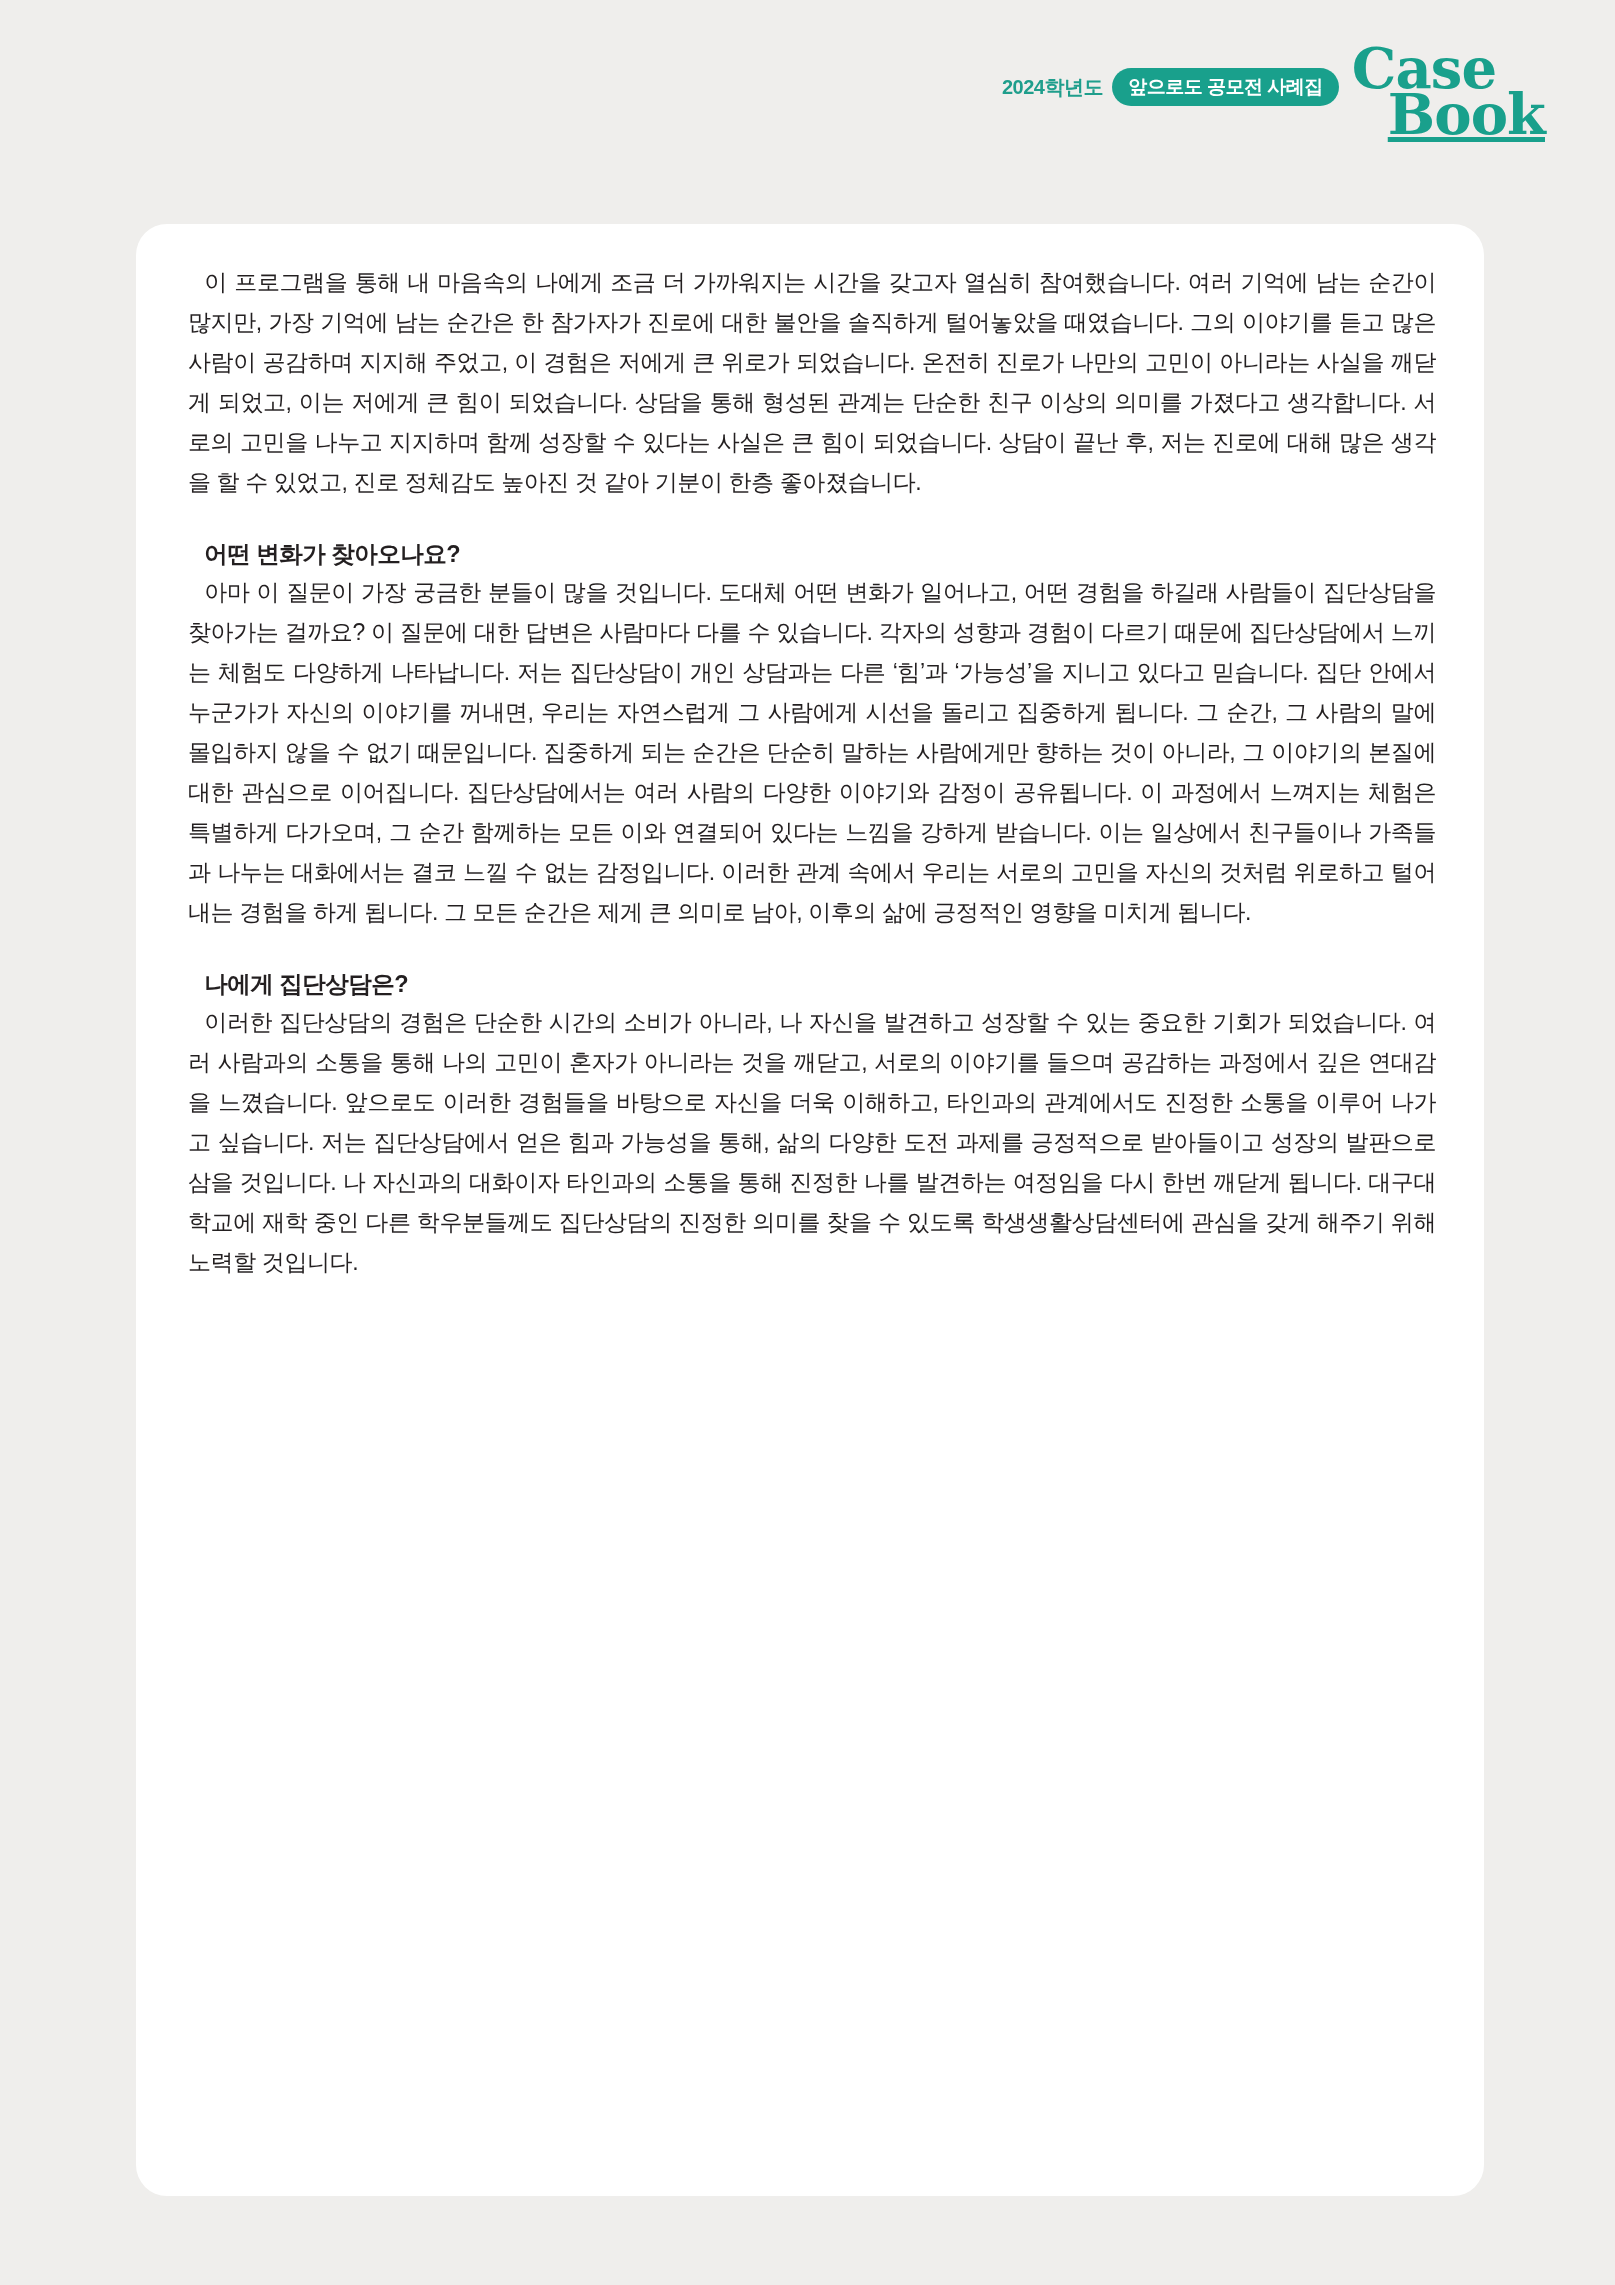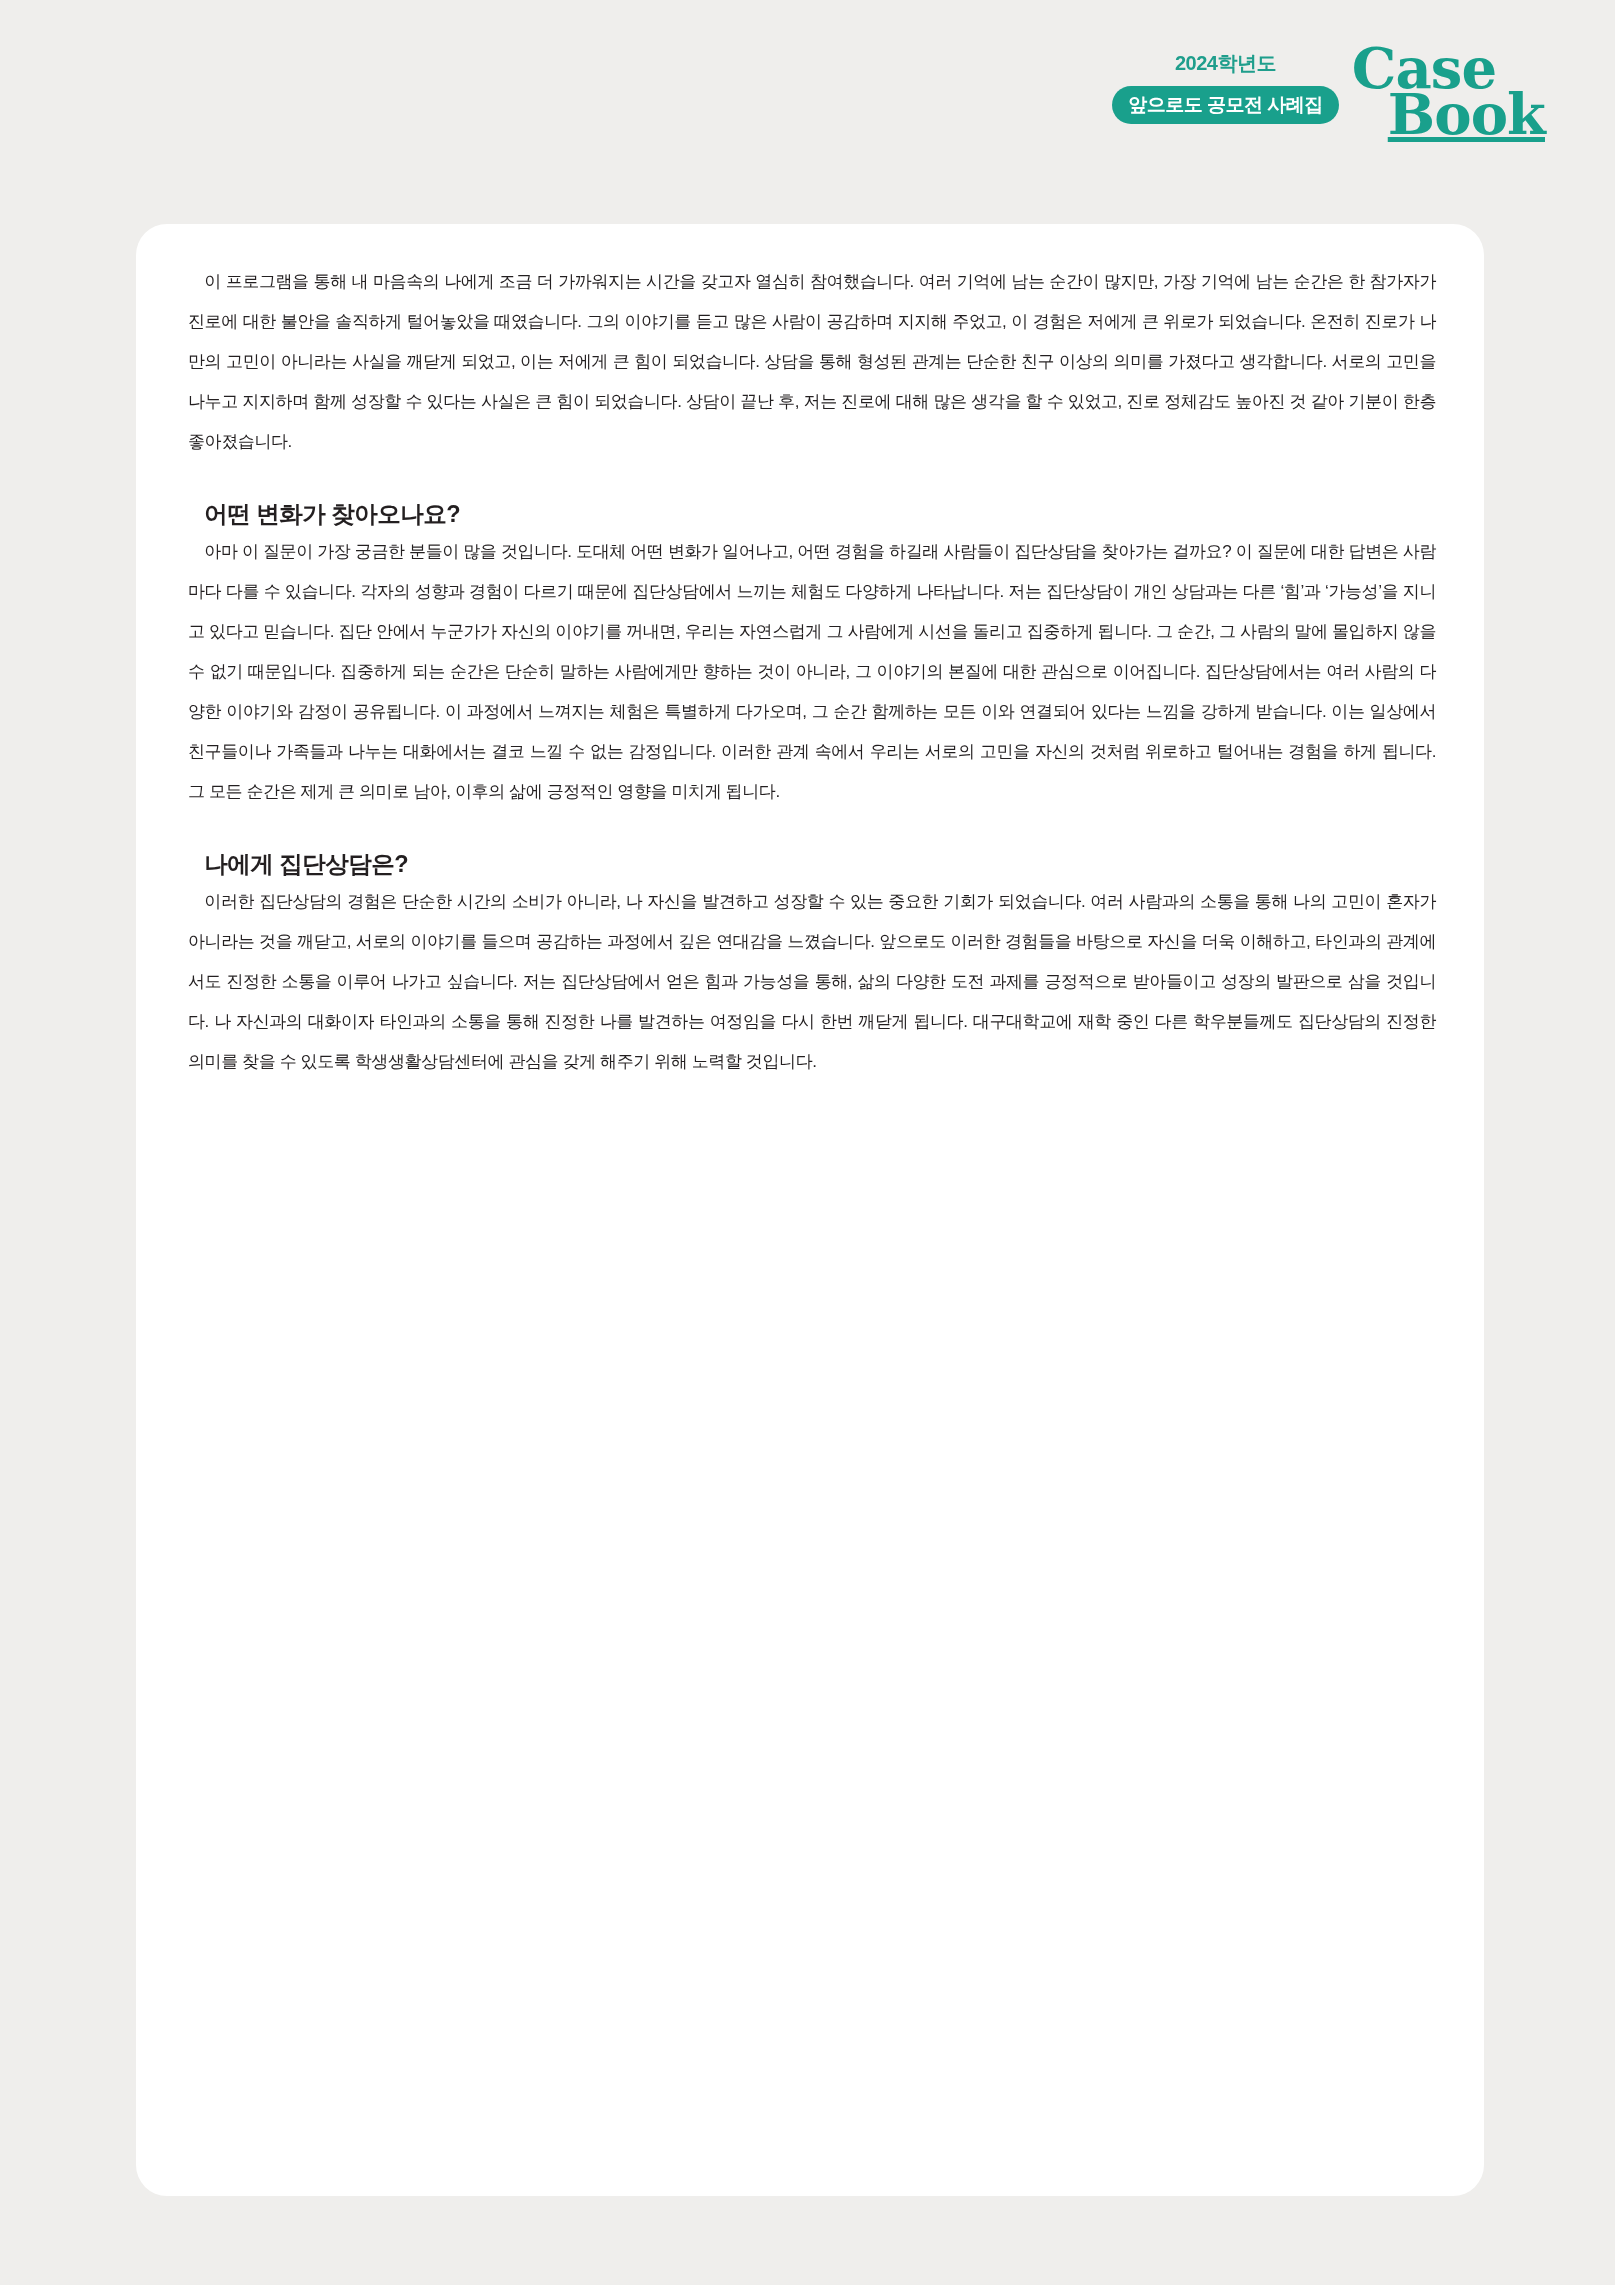--- a/index.html
+++ b/index.html
@@ -28,21 +28,20 @@
     display: flex;
     flex-direction: column;
     align-items: flex-end;
     justify-content: flex-end;
     padding-bottom: 9px;
   }
   .brand-tagline {
     display: flex;
     align-items: center;
     gap: 9px;
-    flex-direction: column;
   }
   .brand-year {
     font-size: 20px;
     font-weight: bold;
     color: #1f9e8c;
     letter-spacing: -0.5px;
   }
   .brand-pill {
     background: #19a08c;
     color: #ffffff;
@@ -82,21 +81,21 @@
 
   .content {
     position: absolute;
     left: 52px;
     top: 38px;
     width: 1248px;
   }
 
   p.body {
     margin: 0 0 0 0;
-    font-size: 17px;
+    font-size: 23px;
     line-height: 40px;
     color: #231f20;
     text-align: justify;
     text-justify: inter-character;
     letter-spacing: -0.4px;
     text-indent: 16.3px;
   }
 
   .section { margin-top: 36px; }
 

